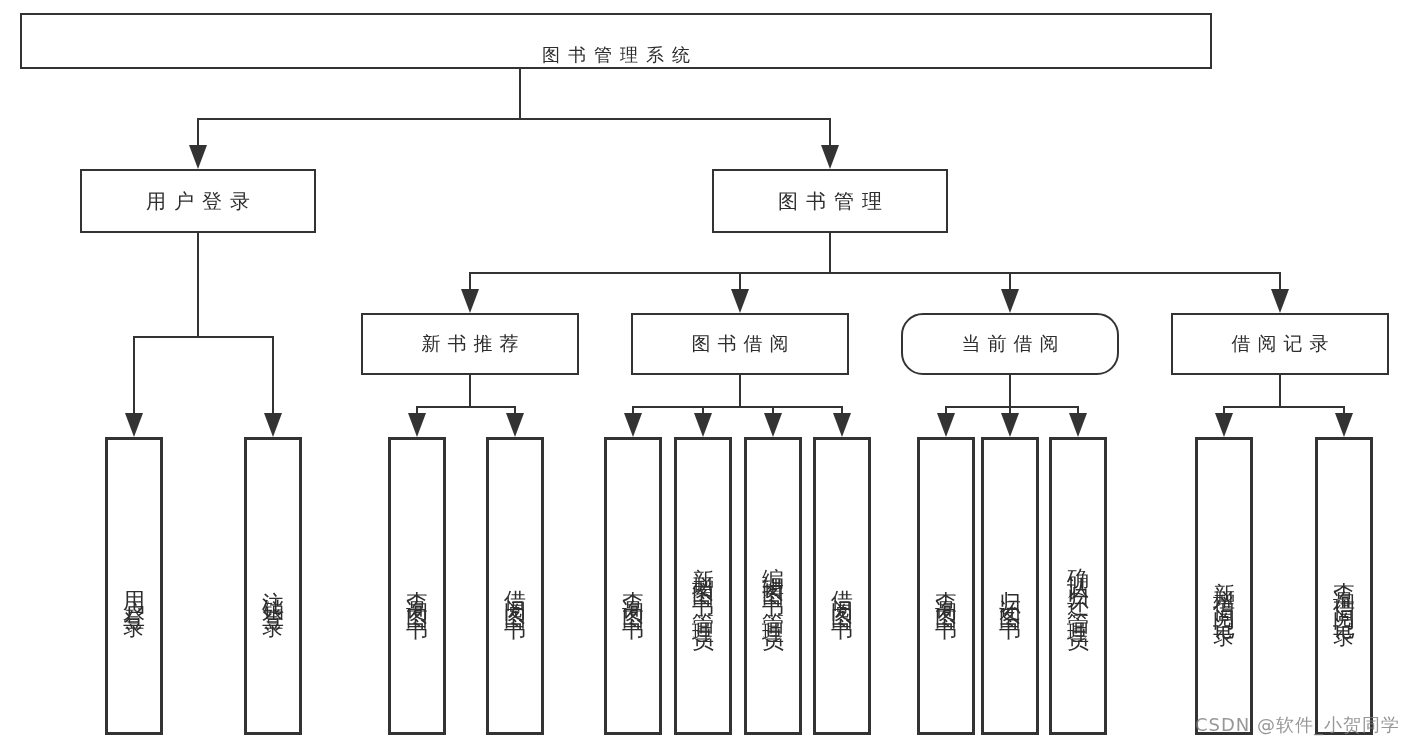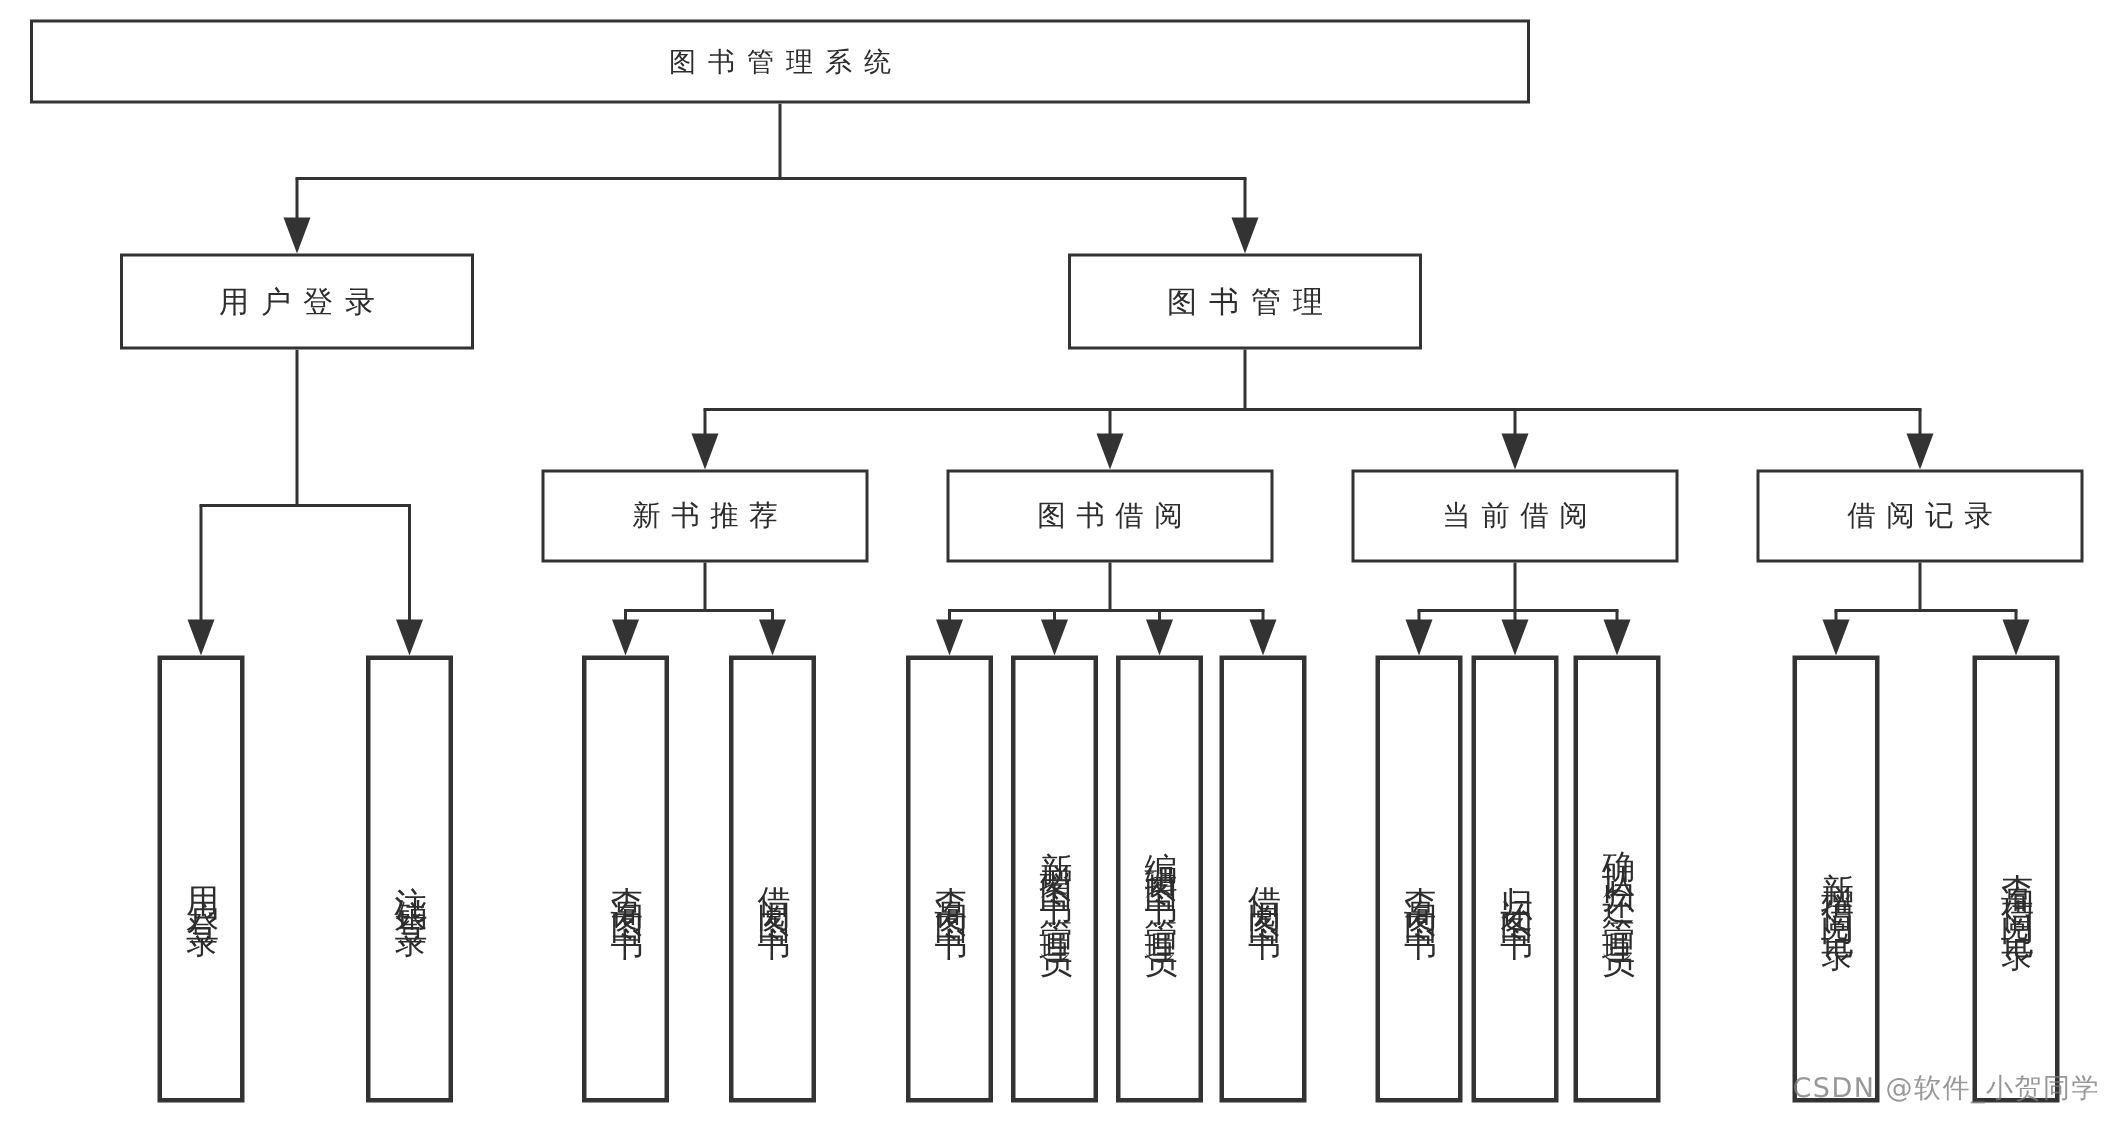--- a/index.html
+++ b/index.html
@@ -90,38 +90,38 @@
   <div class="ah" style="left:1001px;top:413px;"></div>
   <div class="ah" style="left:1069px;top:413px;"></div>
 
   <div class="vl" style="left:1279px;top:374px;height:34px;"></div>
   <div class="hl" style="left:1223px;top:406px;width:122px;"></div>
   <div class="vl" style="left:1223px;top:407px;height:13px;"></div>
   <div class="vl" style="left:1343px;top:407px;height:13px;"></div>
   <div class="ah" style="left:1215px;top:413px;"></div>
   <div class="ah" style="left:1335px;top:413px;"></div>
 
-  <div class="box" style="left:20px;top:13px;width:1000px;height:56px;">
+  <div class="box" style="left:20px;top:13px;width:1192px;height:56px;align-items:flex-end;">
     <span class="hlabel root-label">图书管理系统</span>
   </div>
 
   <div class="box" style="left:80px;top:169px;width:236px;height:64px;">
     <span class="hlabel l1-label">用户登录</span>
   </div>
   <div class="box" style="left:712px;top:169px;width:236px;height:64px;">
     <span class="hlabel l1-label">图书管理</span>
   </div>
 
   <div class="box" style="left:361px;top:313px;width:218px;height:62px;">
     <span class="hlabel l2-label">新书推荐</span>
   </div>
   <div class="box" style="left:631px;top:313px;width:218px;height:62px;">
     <span class="hlabel l2-label">图书借阅</span>
   </div>
-  <div class="box" style="left:901px;top:313px;width:218px;height:62px;">
+  <div class="box" style="left:901px;top:313px;width:218px;height:62px;border-radius:22px;">
     <span class="hlabel l2-label">当前借阅</span>
   </div>
   <div class="box" style="left:1171px;top:313px;width:218px;height:62px;">
     <span class="hlabel l2-label">借阅记录</span>
   </div>
 
   <div class="box leaf" style="left:105px;top:437px;width:58px;height:298px;">
     <span class="vlabel">用户登录</span>
   </div>
   <div class="box leaf" style="left:244px;top:437px;width:58px;height:298px;">

